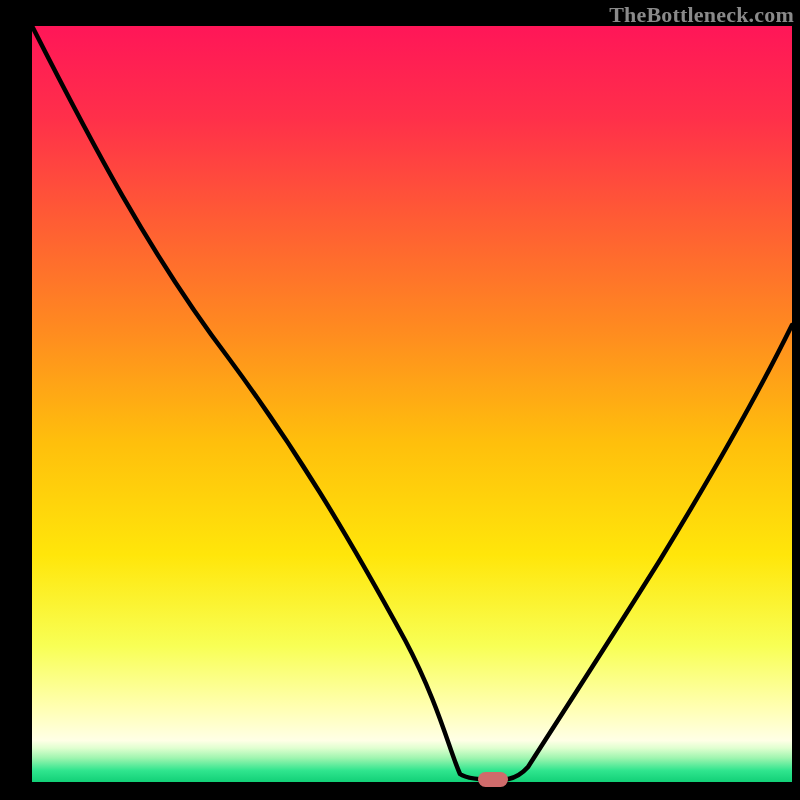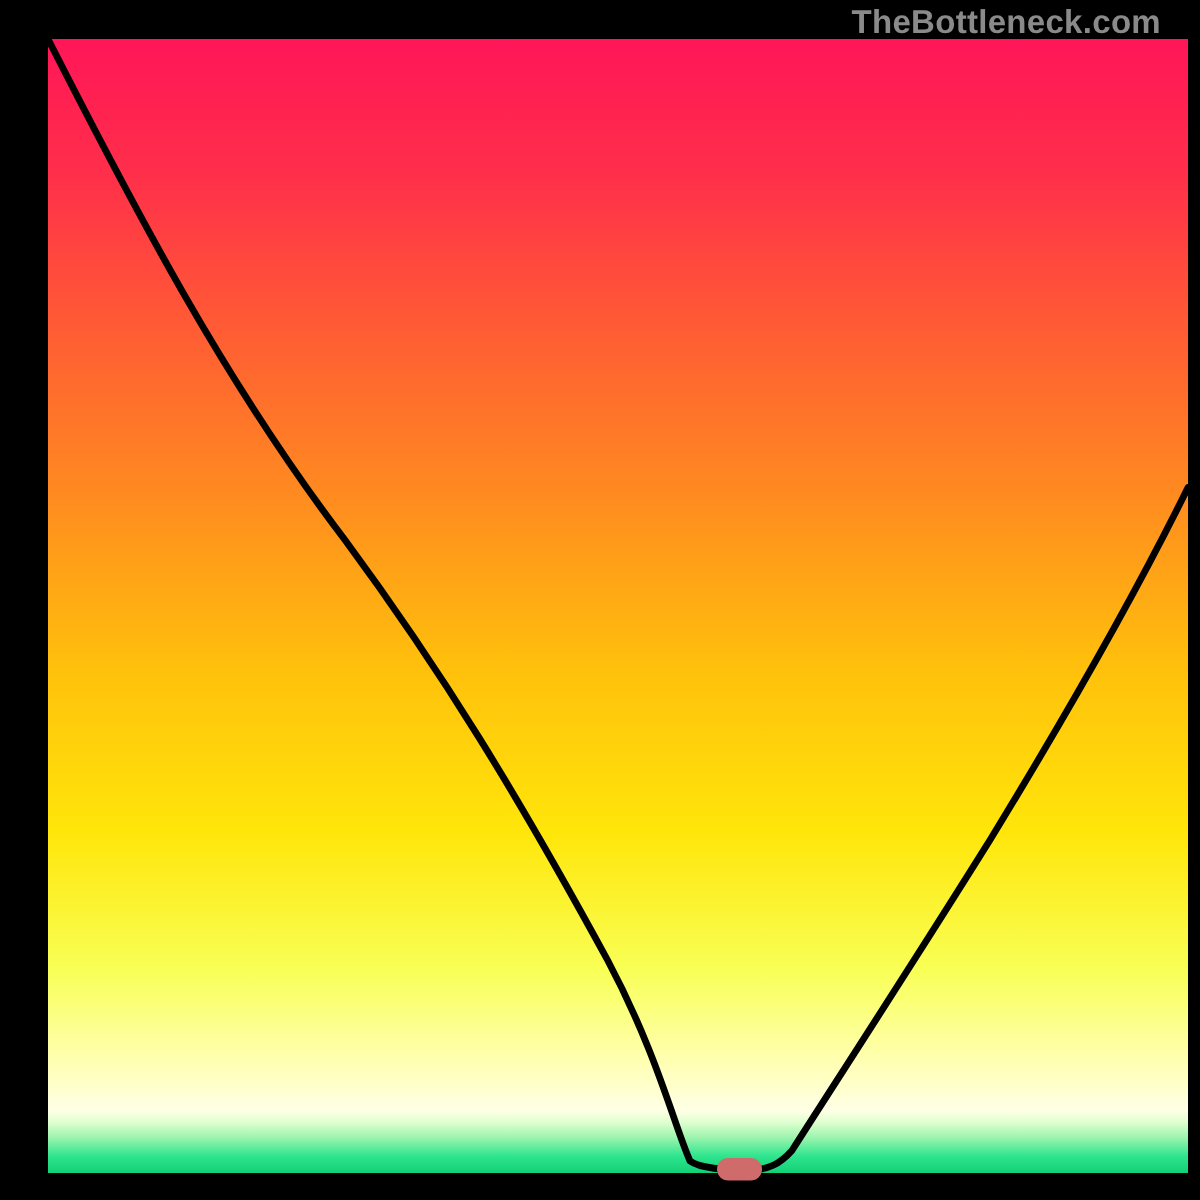--- a/index.html
+++ b/index.html
@@ -16,22 +16,22 @@
     height: 800px;
   }
   svg {
     position: absolute;
     top: 0;
     left: 0;
   }
   .watermark {
     position: absolute;
     top: 2px;
-    right: 26px;
-    font-family: Liberation Sans, sans-serif;
+    right: 6px;
+    font-family: Liberation Serif, serif;
     font-size: 22px;
     font-weight: 600;
     color: #8a8a8a;
     letter-spacing: 0.2px;
   }
 </style>
 </head>
 <body>
 
 <div class="stage">

